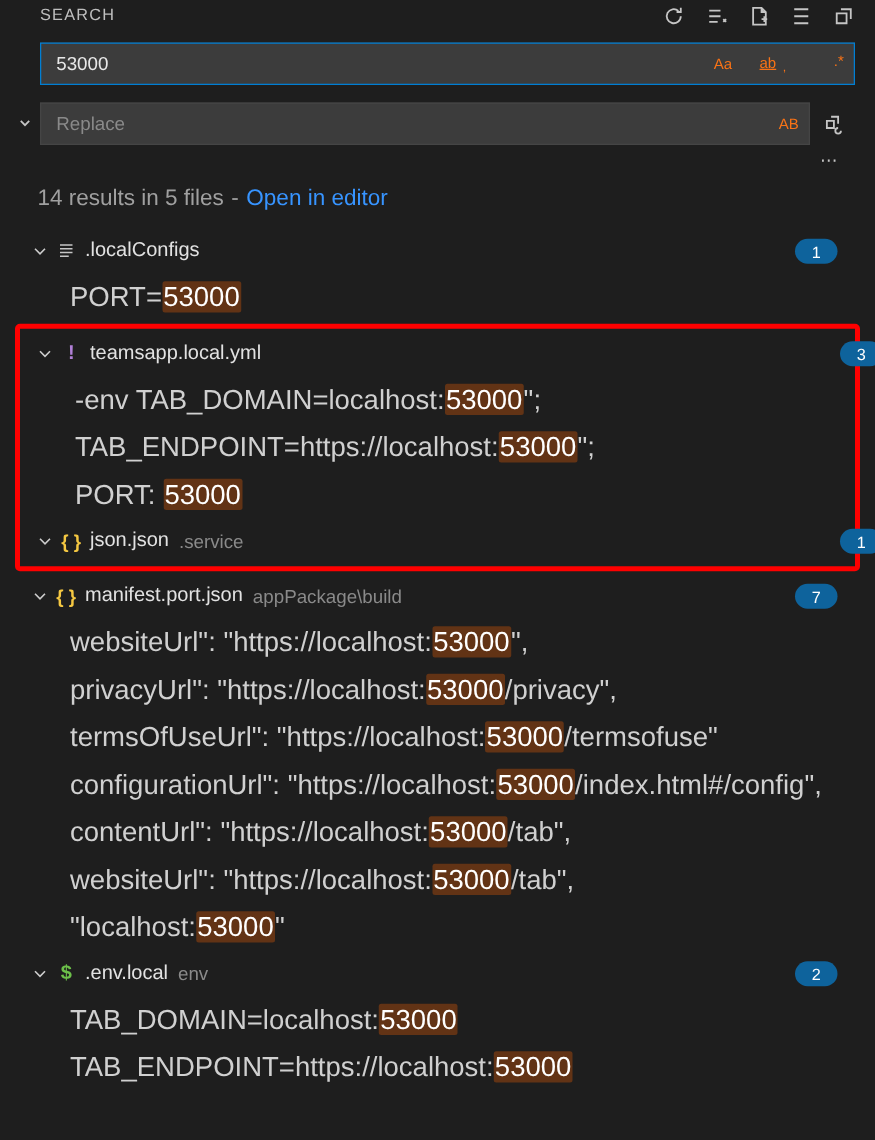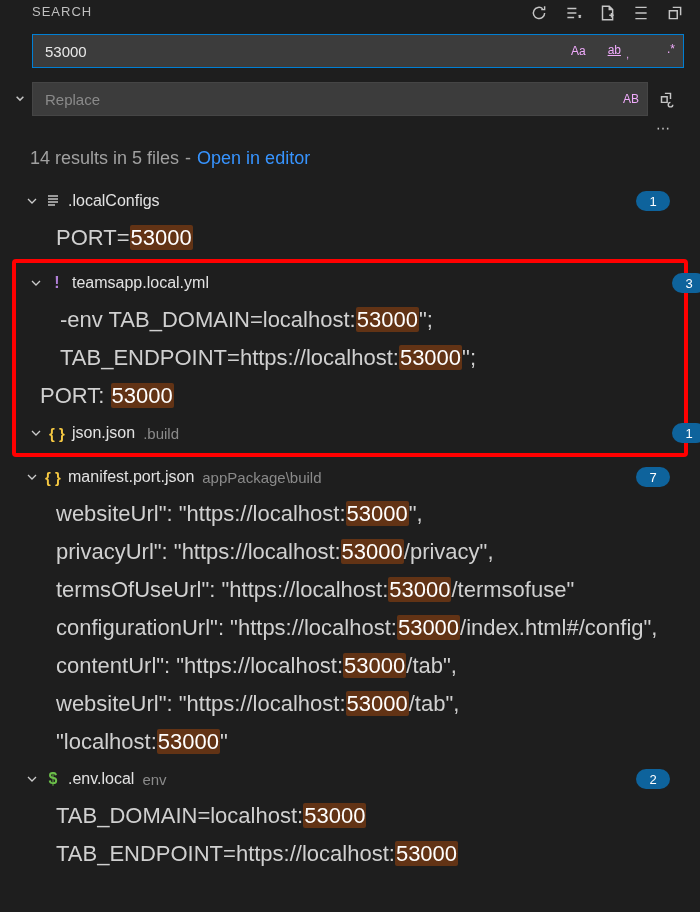--- a/index.html
+++ b/index.html
@@ -65,21 +65,21 @@
   .input-wrap.focused { border-color: #007fd4; }
   .input-wrap input {
     flex: 1;
     background: transparent;
     border: none;
     outline: none;
     color: #e8e8e8;
     font-size: 15px;
   }
   .input-wrap input::placeholder { color: #8a8a8a; }
-  .inp-icons { display:flex; gap:16px; align-items:center; color:#f0abfc; font-size:12px;}
+  .inp-icons { display:flex; gap:16px; align-items:center; color:#f97316; font-size:12px;}
   .inp-icons span { padding:0 2px; cursor:pointer; }
   .replace-row { display:flex; align-items:center; margin-top:14px; }
   .side-icon-col { width: 36px; display:flex; align-items:center; justify-content:center; flex-shrink:0; }
   .ellipsis-row { text-align:right; padding:4px 12px; color:#c5c5c5; letter-spacing:2px; }
   .summary {
     padding: 8px 0 14px 22px;
     font-size: 18px;
     color: #a0a0a0;
     display:flex;
     gap:6px;
@@ -241,33 +241,33 @@
           <span class="file-icon" style="color:#b180d7; font-weight:bold; font-size:16px;">!</span>
           <span class="file-name">teamsapp.local.yml</span>
           <span class="badge">3</span>
         </div>
         <div class="match-row indent1" style="padding-left:44px;">
           <span class="match-text"><span>-env TAB_DOMAIN=localhost:</span><span class="hl">53000</span><span>";</span></span>
         </div>
         <div class="match-row indent1" style="padding-left:44px;">
           <span class="match-text"><span>TAB_ENDPOINT=https://localhost:</span><span class="hl">53000</span><span>";</span></span>
         </div>
-        <div class="match-row indent1" style="padding-left:24px;">
+        <div class="match-row indent1" style="padding-left:44px;">
           <span class="match-text"><span>PORT: </span><span class="hl">53000</span><span></span></span>
         </div>
 
         <div class="file-row indent0" style="padding-left:10px;">
           <span class="chevron-cell">
             <svg viewBox="0 0 16 16" width="16" height="16">
                 <path d="M4 6l4 4 4-4"></path>
               </svg>
           </span>
           <span class="file-icon" style="color:#f5c842; font-weight:bold; font-size:15px;">{ }</span>
           <span class="file-name">json.json</span>
-          <span class="file-path">.build</span>
+          <span class="file-path">.service</span>
           <span class="badge">1</span>
         </div>
       </div>
     </div>
 
     <div class="group">
       <div class="file-row indent0">
         <span class="chevron-cell">
           <svg viewBox="0 0 16 16" width="16" height="16">
               <path d="M4 6l4 4 4-4"></path>

